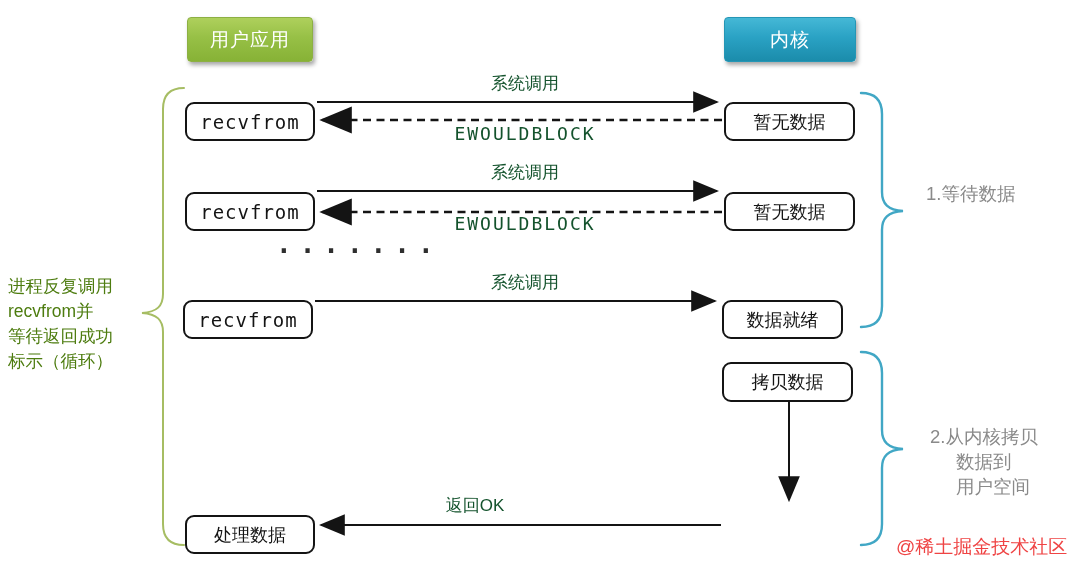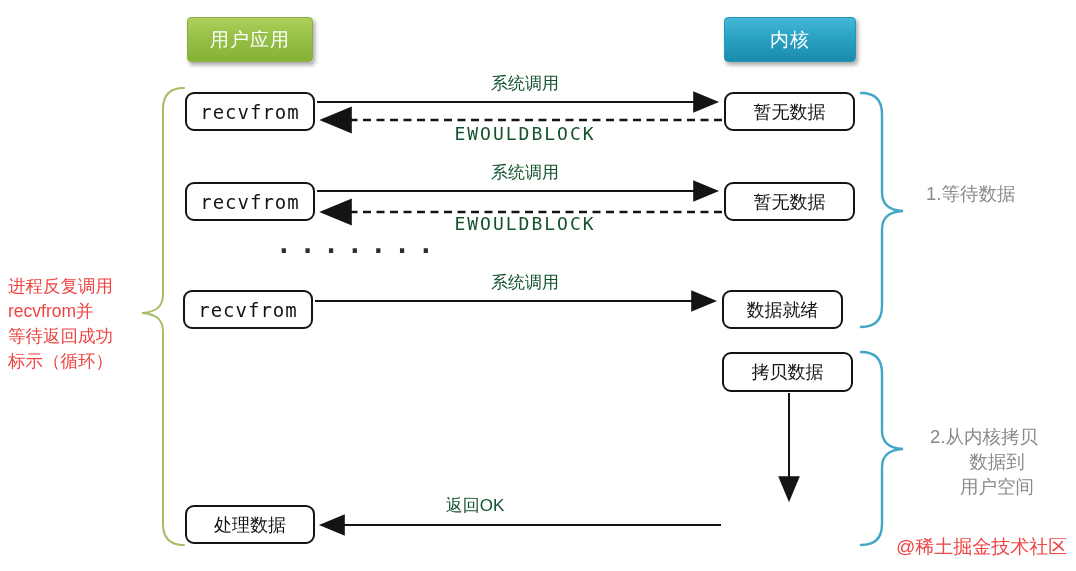--- a/index.html
+++ b/index.html
@@ -43,20 +43,21 @@
   .fbox {
     position: absolute;
     display: flex;
     align-items: center;
     justify-content: center;
     background: #ffffff;
     border: 2.5px solid #141414;
     border-radius: 9px;
     font-size: 18px;
     color: #141414;
+    margin-top: 10px;
   }
   .mono { font-family: "DejaVu Sans Mono", "Liberation Mono", monospace; }
   .fbox.mono { font-size: 19px; letter-spacing: 1px; }
 
   .b-recv1 { left: 185px; top: 92px;  width: 130px; height: 39px; }
   .b-nod1  { left: 724px; top: 92px;  width: 131px; height: 39px; }
   .b-recv2 { left: 185px; top: 182px; width: 130px; height: 39px; }
   .b-nod2  { left: 724px; top: 182px; width: 131px; height: 39px; }
   .b-recv3 { left: 183px; top: 290px; width: 130px; height: 39px; }
   .b-ready { left: 722px; top: 290px; width: 121px; height: 39px; }
@@ -86,38 +87,38 @@
     font-weight: bold;
     letter-spacing: 8px;
     color: #2e2e2e;
     font-family: "DejaVu Sans Mono", monospace;
   }
 
   .left-note {
     position: absolute;
     left: 8px; top: 274px;
     width: 150px;
-    color: #ef4444;
+    color: #4d7c0f;
     font-size: 17.5px;
     line-height: 25px;
   }
   .phase1 {
     position: absolute;
     left: 926px; top: 181px;
     color: #8a8a8a;
     font-size: 18.5px;
   }
   .phase2 {
     position: absolute;
     left: 930px; top: 424px;
     color: #8a8a8a;
     font-size: 18.5px;
     line-height: 25px;
   }
-  .phase2 .ind { padding-left: 26px; text-align: center; }
+  .phase2 .ind { padding-left: 26px; }
 
   .watermark {
     position: absolute;
     left: 896px; top: 534px;
     color: #ef4444;
     font-size: 19px;
   }
 
   .solid  { stroke: #141414; stroke-width: 2; fill: none; }
   .dashed { stroke: #141414; stroke-width: 2.5; fill: none; stroke-dasharray: 8 5.5; }

